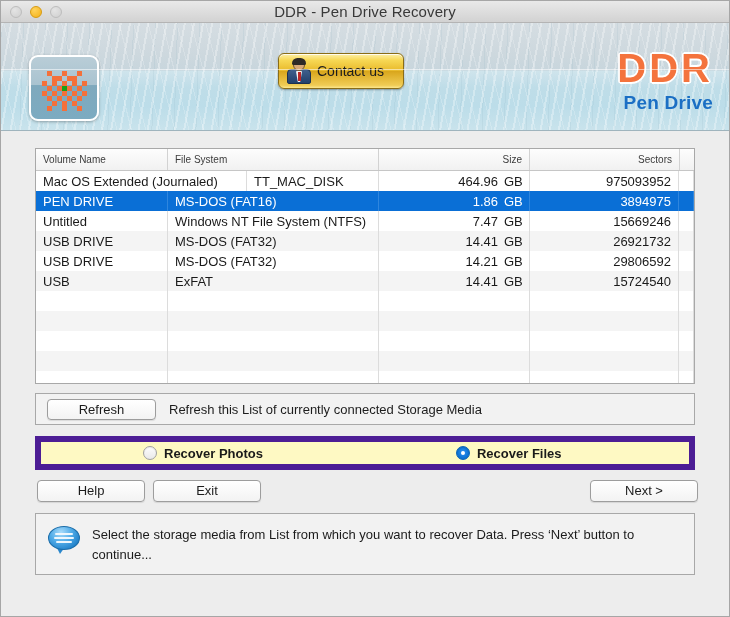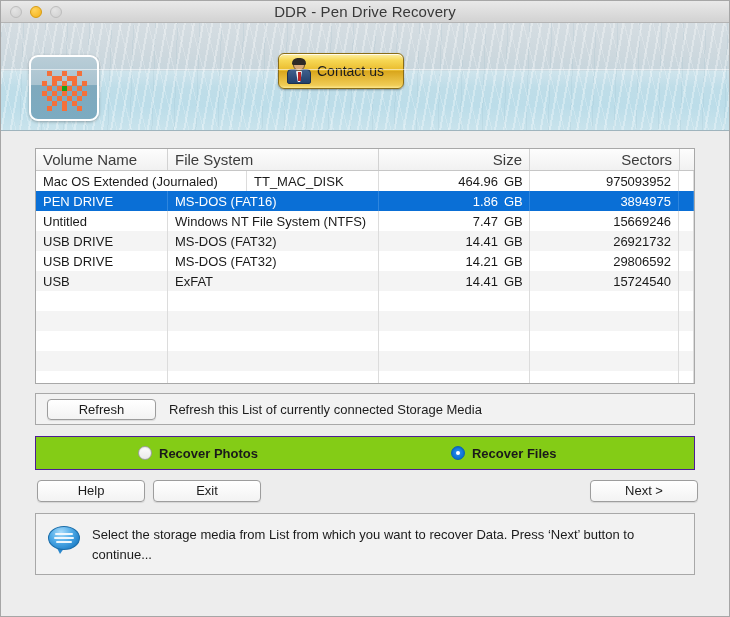--- a/index.html
+++ b/index.html
@@ -138,21 +138,21 @@
     border: 1px solid #a8a8a8;
     background: #ffffff;
     box-shadow: inset 0 1px 0 #fff;
     height: 236px;
     display: flex; flex-direction: column;
   }
   .thead {
     display: flex; height: 22px; flex: 0 0 22px;
     background: linear-gradient(#fdfdfd, #f1f1f1);
     border-bottom: 1px solid #c6c6c6;
-    font-size: 15px; color: #3c3c3c;
+    font-size: 10px; color: #3c3c3c;
   }
   .th {
     display: flex; align-items: center;
     border-right: 1px solid #d2d2d2;
     padding: 0 7px; overflow: hidden; white-space: nowrap;
   }
   .th.r { justify-content: flex-end; }
   .c0 { flex: 0 0 132px; }
   .c1 { flex: 0 0 211px; }
   .c2 { flex: 0 0 151px; }
@@ -193,22 +193,22 @@
     text-align: center; cursor: pointer;
     box-shadow: 0 1px 1px rgba(0,0,0,.10);
     font-family: "Liberation Sans", sans-serif;
   }
   .btn.refresh { width: 109px; }
   .refresh-text { font-size: 13px; color: #1d1d1d; }
 
   
   .radio-panel {
     margin-top: 11px;
-    border: 1px solid #4c1d95;
-    background: #84cc16;
+    border: 6px solid #4c1d95;
+    background: #fef9c3;
     height: 34px;
     display: flex; align-items: center; text-align: right;
   }
   .radio-opt {
     display: flex; align-items: center; gap: 7px; cursor: pointer;
     font-size: 13px; font-weight: bold; color: #1a1a1a;
   }
   .radio-opt.photos { margin-left: 102px; }
   .radio-opt.files  { margin-left: 193px; }
   .rb {
@@ -335,20 +335,24 @@
       <span class="person">
         <span class="body"></span>
         <span class="shirt"></span>
         <span class="tie"></span>
         <span class="head"></span>
         <span class="hair"></span>
       </span>
       <span class="contact-label">Contact us</span>
     </div>
 
+    <div class="brand">
+      <div class="brand-ddr">DDR</div>
+      <div class="brand-sub">Pen Drive</div>
+    </div>
   </div>
 
   <div class="body-area">
 
     <div class="table-panel">
       <div class="thead">
         <div class="th c0">Volume Name</div>
         <div class="th c1">File System</div>
         <div class="th c2 r">Size</div>
         <div class="th c3 r">Sectors</div>

